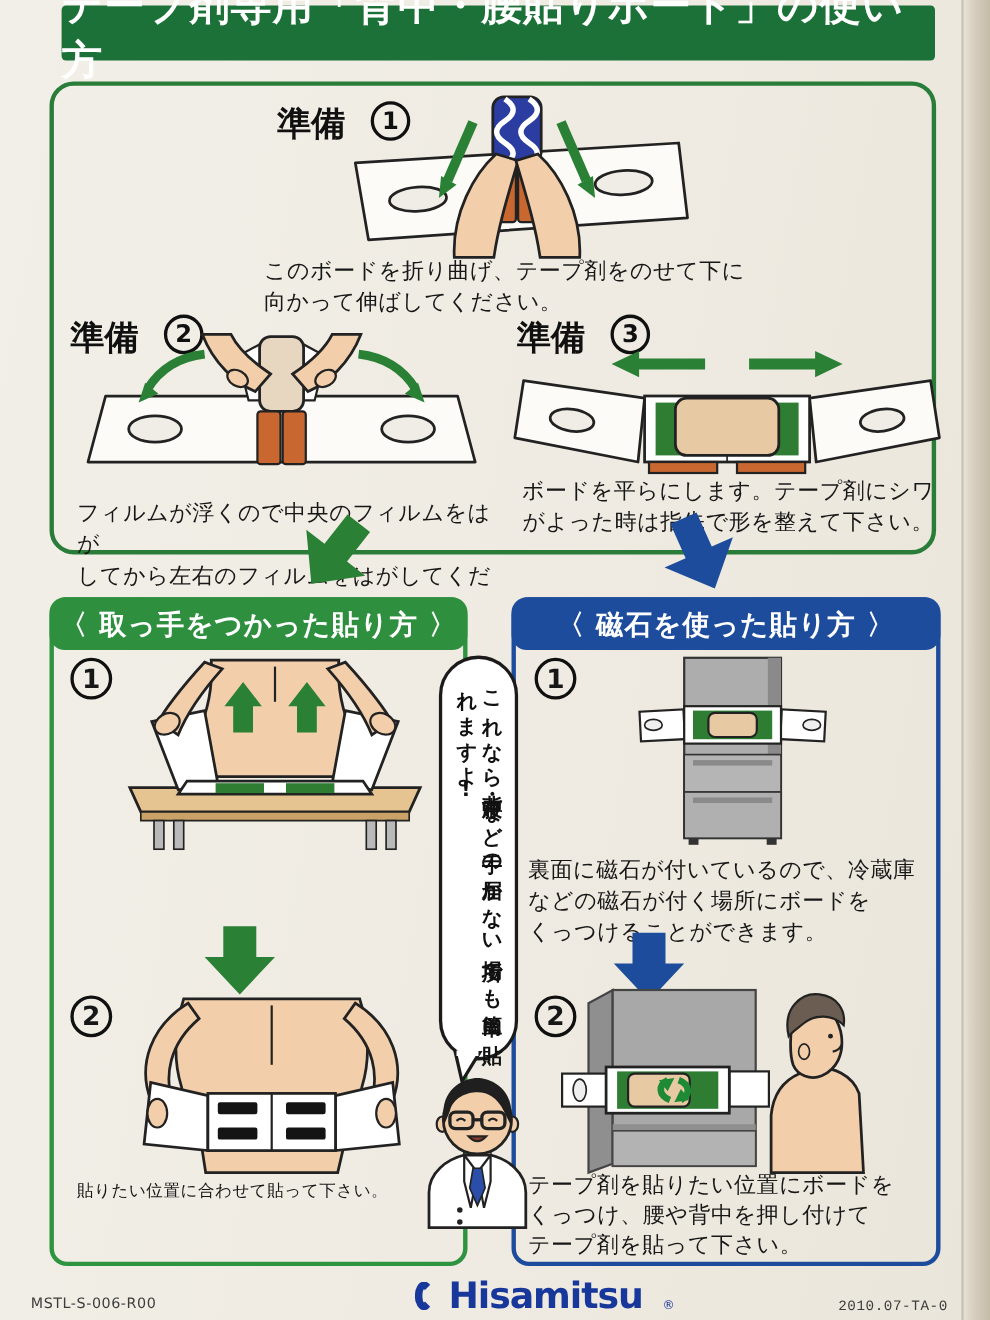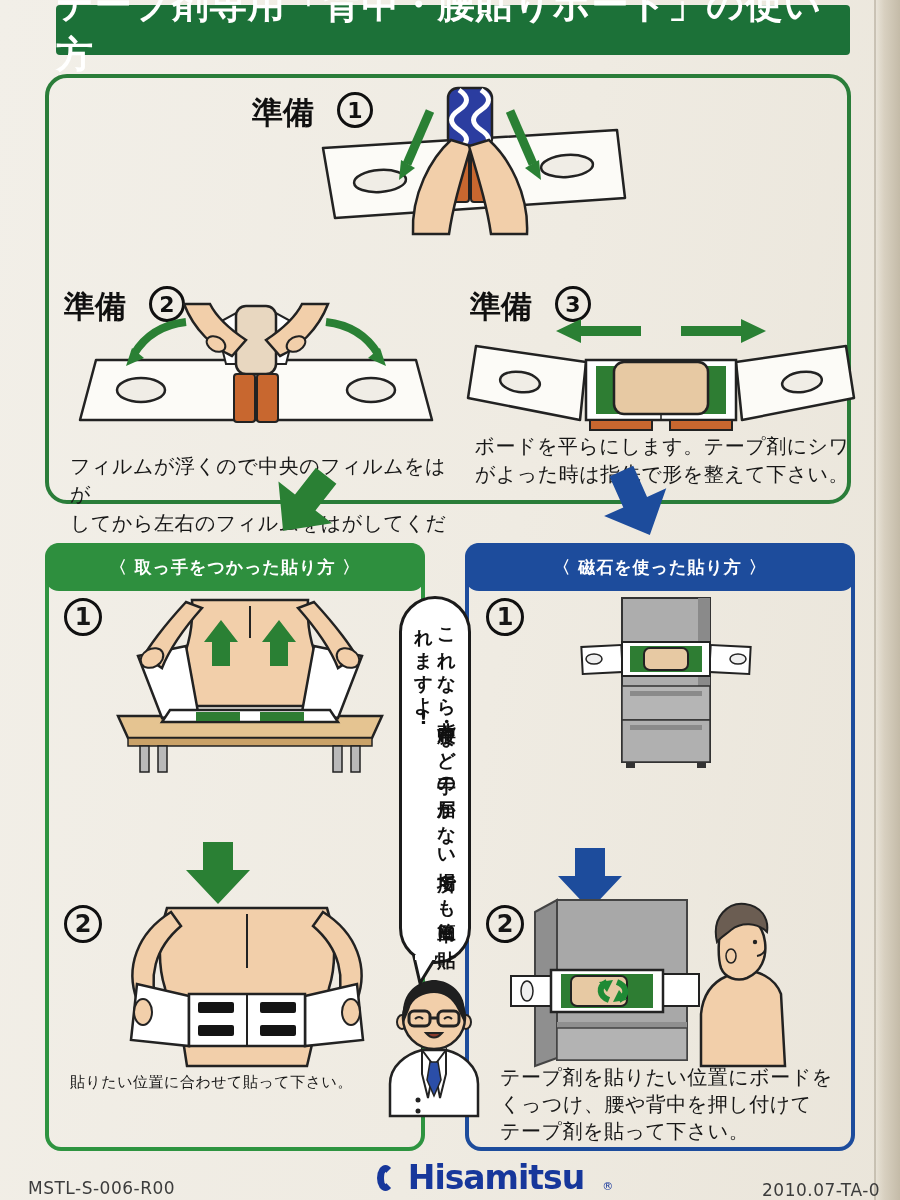--- a/index.html
+++ b/index.html
@@ -22,36 +22,36 @@
   .numcircle{display:inline-flex;align-items:center;justify-content:center;
         width:36px;height:36px;border:3px solid #101010;border-radius:50%;
         font-size:22px;font-weight:700;background:transparent;box-sizing:border-box;}
   .cap{position:absolute;font-size:20px;line-height:1.42;font-weight:500;
         color:#171717;white-space:pre-line;letter-spacing:.5px;}
 
   .col-box{position:absolute;top:543px;width:372px;height:600px;border-radius:16px;box-sizing:content-box;}
   .col-box.green{left:45px;border:4px solid #2e9440;}
   .col-box.blue{left:465px;width:382px;border:4px solid #1d4c9c;}
   .col-head{position:absolute;top:543px;height:48px;display:flex;align-items:center;justify-content:center;
-        color:#fff;font-size:17px;font-weight:800;letter-spacing:1px;border-radius:14px;z-index:2;}
+        color:#fff;font-size:25px;font-weight:800;letter-spacing:1px;border-radius:14px;z-index:2;}
   .col-head.green{left:45px;width:380px;background:#2e8f3e;}
   .col-head.blue{left:465px;width:390px;background:#1d4c9c;text-align:right;}
 
   .stepcircle{position:absolute;width:38px;height:38px;border:3px solid #101010;border-radius:50%;
         display:flex;align-items:center;justify-content:center;font-size:24px;font-weight:700;box-sizing:border-box;z-index:3;}
 
   .bubble{position:absolute;left:399px;top:596px;width:72px;height:368px;background:#fff;
         border:3px solid #1b1b1b;border-radius:36px;z-index:6;display:flex;justify-content:center;
         padding:16px 4px;box-sizing:border-box;}
   .bubble-text{writing-mode:vertical-rl;text-orientation:upright;font-size:18.5px;font-weight:700;
         letter-spacing:2px;line-height:23px;color:#111;}
   .tail{position:absolute;left:408px;top:955px;z-index:7;}
   .doctor{position:absolute;left:382px;top:978px;z-index:6;}
 
-  .footer-code{position:absolute;font-size:17px;color:#3c3c3c;letter-spacing:.5px;}
+  .footer-code{position:absolute;font-size:13px;color:#3c3c3c;letter-spacing:.5px;}
   .logo{position:absolute;left:0;top:1158px;width:900px;display:flex;align-items:center;justify-content:center;gap:18px;padding-left:45px;}
   .logo-mark{width:17px;height:26px;border:7px solid #17379b;border-right-color:transparent;
         border-radius:50%;box-sizing:border-box;margin-right:-4px;}
   .logo-text{font-size:33px;font-weight:800;color:#17379b;letter-spacing:-1px;}
   .logo-reg{font-size:11px;color:#17379b;align-self:flex-end;padding-bottom:4px;}
   svg{position:absolute;overflow:visible;}
 </style>
 </head>
 <body>
 
@@ -76,20 +76,22 @@
     <rect x="153" y="2" width="44" height="60" rx="10" fill="#2b3da0" stroke="#222" stroke-width="2.5"></rect>
     <path d="M164,4 q15,10 0,20 q-15,10 0,20 q15,10 0,18" stroke="#fff" stroke-width="5" fill="none"></path>
     <path d="M186,4 q15,10 0,20 q-15,10 0,20 q15,10 0,18" stroke="#fff" stroke-width="5" fill="none"></path>
     <path d="M118,148 C116,108 136,72 156,54 L176,60 C166,94 158,120 154,148 Z" fill="#f2cfaa" stroke="#222" stroke-width="2.5"></path>
     <path d="M232,148 C234,108 214,72 194,54 L174,60 C184,94 192,120 196,148 Z" fill="#f2cfaa" stroke="#222" stroke-width="2.5"></path>
     <line x1="135" y1="25" x2="112" y2="78" stroke="#2a8034" stroke-width="9"></line>
     <polygon points="104,94 120,82 106,74" fill="#2a8034"></polygon>
     <line x1="215" y1="25" x2="238" y2="78" stroke="#2a8034" stroke-width="9"></line>
     <polygon points="246,94 230,82 244,74" fill="#2a8034"></polygon>
   </svg>
+  <div class="cap" style="left:240px;top:232px;width:440px;">このボードを折り曲げ、テープ剤をのせて下に
+向かって伸ばしてください。</div>
 
   <div class="prep-head" style="left:64px;top:286px;">
     <span>準備</span>
     <span class="numcircle">2</span>
   </div>
   <svg style="left:66px;top:304px;" width="380" height="128" viewBox="0 0 380 128">
     <path d="M30,56 L350,56 L366,116 L14,116 Z" fill="#fcfbf7" stroke="#222" stroke-width="2.5" stroke-linejoin="round"></path>
     <ellipse cx="75" cy="86" rx="24" ry="12" fill="#f0ede6" stroke="#222" stroke-width="2.5"></ellipse>
     <ellipse cx="305" cy="86" rx="24" ry="12" fill="#f0ede6" stroke="#222" stroke-width="2.5"></ellipse>
     <path d="M160,60 L150,20 L172,8 L208,8 L230,20 L220,60 Z" fill="#fff" stroke="#222" stroke-width="2"></path>
@@ -230,20 +232,23 @@
     <rect x="66" y="168" width="9" height="6" fill="#333"></rect>
     <rect x="137" y="168" width="9" height="6" fill="#333"></rect>
     <rect x="22" y="52" width="40" height="27" fill="#fff" stroke="#222" stroke-width="2" transform="rotate(-3 42 65)"></rect>
     <ellipse cx="34" cy="65" rx="8" ry="5" fill="#efefef" stroke="#222" stroke-width="1.5"></ellipse>
     <rect x="150" y="52" width="40" height="27" fill="#fff" stroke="#222" stroke-width="2" transform="rotate(3 170 65)"></rect>
     <ellipse cx="178" cy="65" rx="8" ry="5" fill="#efefef" stroke="#222" stroke-width="1.5"></ellipse>
     <rect x="62" y="48" width="88" height="34" fill="#fff" stroke="#222" stroke-width="2"></rect>
     <rect x="70" y="52" width="72" height="26" fill="#2e7d33"></rect>
     <rect x="84" y="54" width="44" height="22" rx="6" fill="#e7c9a3" stroke="#222" stroke-width="2"></rect>
   </svg>
+  <div class="cap" style="left:480px;top:776px;width:372px;">裏面に磁石が付いているので、冷蔵庫
+などの磁石が付く場所にボードを
+くっつけることができます。</div>
 
   <svg style="left:554px;top:848px;" width="72" height="62" viewBox="0 0 72 62">
     <polygon points="21,0 51,0 51,28 68,28 36,62 4,28 21,28" fill="#1d4c9c"></polygon>
   </svg>
 
   <div class="stepcircle" style="left:486px;top:905px;">2</div>
   <svg style="left:505px;top:898px;" width="335" height="168" viewBox="0 0 335 168">
     <polygon points="30,14 52,2 52,160 30,168" fill="#8f8f8f" stroke="#444" stroke-width="2"></polygon>
     <rect x="52" y="2" width="130" height="160" fill="#a8a8a8" stroke="#444" stroke-width="2"></rect>
     <rect x="52" y="124" width="130" height="6" fill="#8f8f8f"></rect>
@@ -258,24 +263,24 @@
     <rect x="6" y="78" width="40" height="30" fill="#fff" stroke="#222" stroke-width="2"></rect>
     <ellipse cx="22" cy="93" rx="6" ry="10" fill="#efefef" stroke="#222" stroke-width="1.5"></ellipse>
     <rect x="46" y="72" width="112" height="42" fill="#fff" stroke="#222" stroke-width="2.5"></rect>
     <rect x="56" y="76" width="92" height="34" fill="#2e7d33"></rect>
     <rect x="66" y="78" width="56" height="30" rx="6" fill="#e7c9a3" stroke="#222" stroke-width="2"></rect>
     <path d="M112,84 a17,11 0 0 1 2,18" stroke="#1f8a35" stroke-width="6" fill="none"></path>
     <polygon points="108,104 122,102 114,92" fill="#1f8a35"></polygon>
     <path d="M104,102 a17,11 0 0 1 -2,-18" stroke="#1f8a35" stroke-width="6" fill="none"></path>
     <polygon points="108,82 94,84 102,94" fill="#1f8a35"></polygon>
   </svg>
-  <div class="cap" style="left:480px;top:1064px;width:372px;line-height:1.35;margin-left:20px;">テープ剤を貼りたい位置にボードを
+  <div class="cap" style="left:480px;top:1064px;width:372px;line-height:1.35;">テープ剤を貼りたい位置にボードを
 くっつけ、腰や背中を押し付けて
 テープ剤を貼って下さい。</div>
 
   <div class="footer-code" style="left:28px;top:1178px;">MSTL-S-006-R00</div>
   <div class="logo">
     <span class="logo-mark"></span>
     <span class="logo-text">Hisamitsu</span>
     <span class="logo-reg">®</span>
   </div>
-  <div class="footer-code" style="left:762px;top:1180px;">2010.07-TA-0</div>
+  <div class="footer-code" style="left:762px;top:1180px;font-family:Liberation Mono, monospace;">2010.07-TA-0</div>
 </div>
 
 </body></html>

